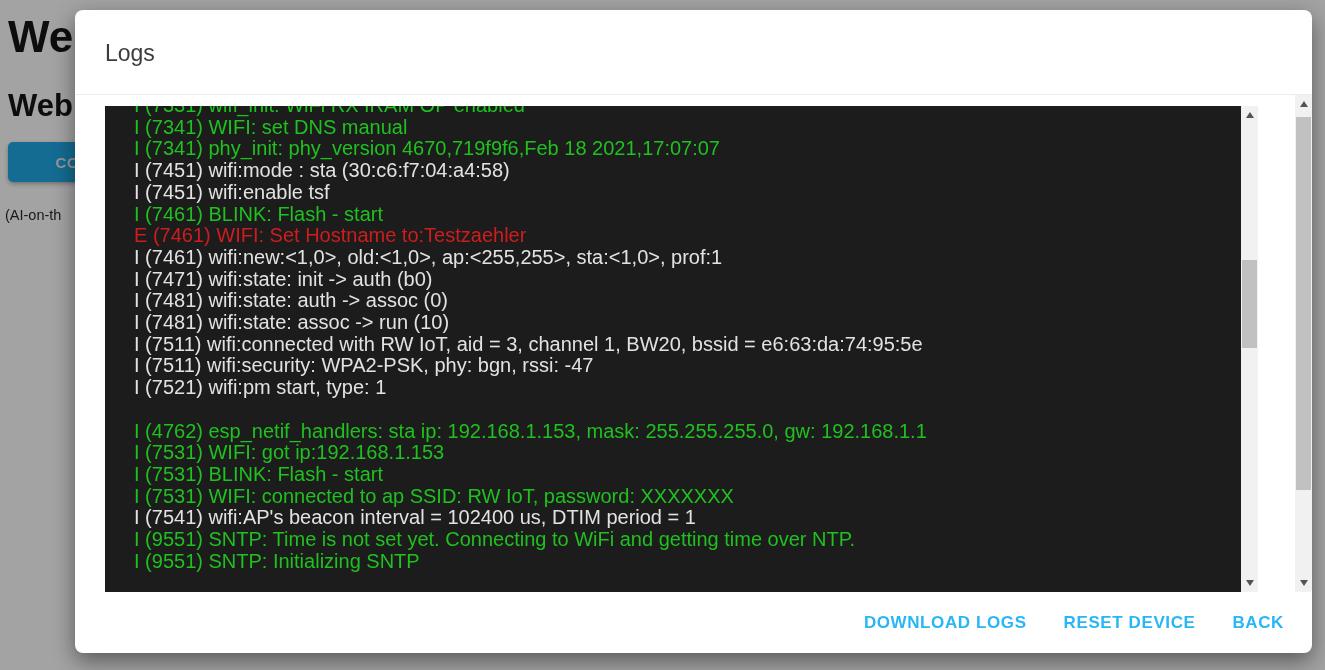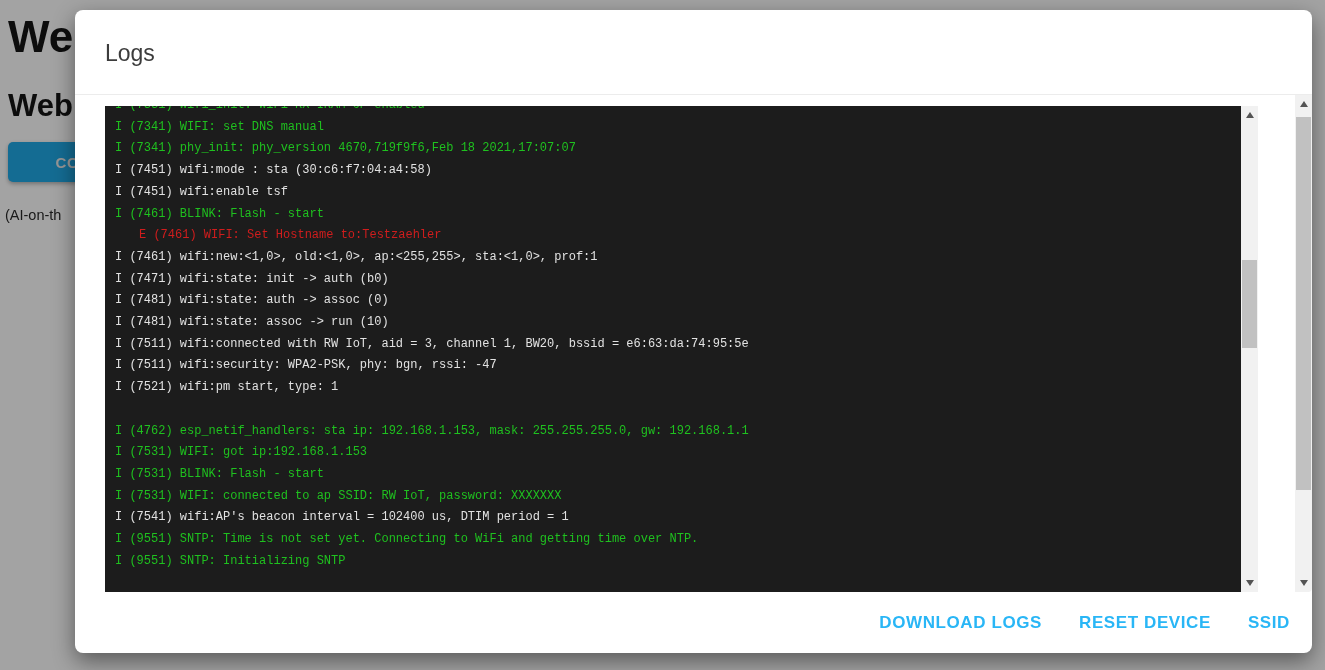--- a/index.html
+++ b/index.html
@@ -22,42 +22,42 @@
   
   .modal{position:absolute;left:75px;top:10px;width:1237px;height:643px;background:#fff;
          border-radius:8px;box-shadow:0 8px 22px rgba(0,0,0,.45);}
   .modal-header{position:absolute;top:0;left:0;right:0;height:84px;border-bottom:1px solid #ececec;}
   .modal-title{position:absolute;left:30px;top:30px;font-size:23px;color:#3c3c3c;}
 
   .modal-body{position:absolute;top:85px;left:0;right:0;height:497px;}
 
   .log-panel{position:absolute;left:30px;top:11px;width:1153px;height:486px;
              background:#1c1c1c;display:flex;overflow:hidden;}
-  .log-output{flex:1;overflow:hidden;margin-top:-11px;padding-left:10px;
-              font-family:Liberation Mono, monospace;font-size:12px;line-height:21.7px;}
+  .log-output{flex:1;overflow:hidden;margin-top:-11px;padding-left:29px;
+              font-family:Liberation Sans, sans-serif;font-size:20px;line-height:21.7px;}
   .log-line{white-space:pre;min-height:21.7px;}
   .log-line.green{color:var(--log-green,#1fc11f);}
   .log-line.white{color:var(--log-white,#e2e2e2);}
-  .log-line.red{color:var(--log-red,#cf1d1d);margin-left:24px;}
+  .log-line.red{color:var(--log-red,#cf1d1d);}
 
   
   .sb{width:17px;background:#f1f1f1;position:relative;flex:0 0 17px;}
   .sb .thumb{position:absolute;left:1px;right:1px;background:#c1c1c1;}
   .arrow{position:absolute;left:0;width:17px;height:14px;display:flex;align-items:center;justify-content:center;}
   .arrow.up{top:2px;}
   .arrow.down{bottom:2px;}
   .tri-up{width:0;height:0;border-left:4.5px solid transparent;border-right:4.5px solid transparent;
           border-bottom:6px solid #545454;}
   .tri-down{width:0;height:0;border-left:4.5px solid transparent;border-right:4.5px solid transparent;
             border-top:6px solid #545454;}
   .modal-sb{position:absolute;right:0;top:0;bottom:0;width:17px;background:#f1f1f1;border-radius:0 0 4px 0;}
 
   
   .modal-footer{position:absolute;left:0;right:0;bottom:0;height:61px;display:flex;align-items:center;
-                justify-content:flex-end;gap:33px;padding-right:20px;box-sizing:border-box;}
+                justify-content:flex-end;gap:33px;padding-right:26px;box-sizing:border-box;}
   .footer-btn{background:none;border:none;font-family:inherit;color:var(--accent,#29b6f6);
               font-size:17px;font-weight:600;letter-spacing:.6px;cursor:pointer;padding:6px 2px;white-space:nowrap;}
 </style>
 </head>
 <body>
 
 <div class="stage">
 
   <div class="page-behind">
     <div class="bg-h1">Web</div>
@@ -120,17 +120,17 @@
         <div class="thumb" style="position:absolute;left:1px;right:1px;top:22px;height:373px;background:#c1c1c1;"></div>
         <div class="arrow down">
             <div class="tri-down"></div>
           </div>
       </div>
     </div>
 
     <div class="modal-footer">
       <button class="footer-btn">DOWNLOAD LOGS</button>
       <button class="footer-btn">RESET DEVICE</button>
-      <button class="footer-btn">SSID</button>
+      <button class="footer-btn">BACK</button>
     </div>
 
   </div>
 </div>
 
 </body></html>

